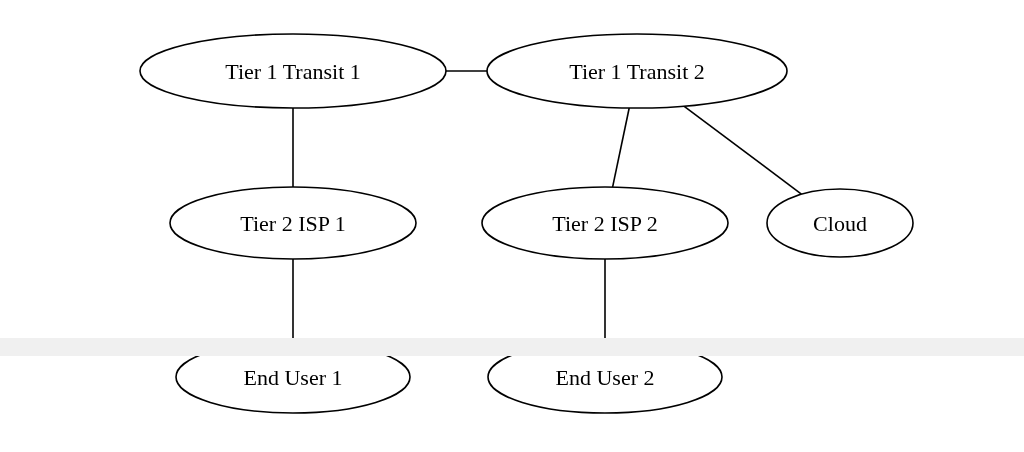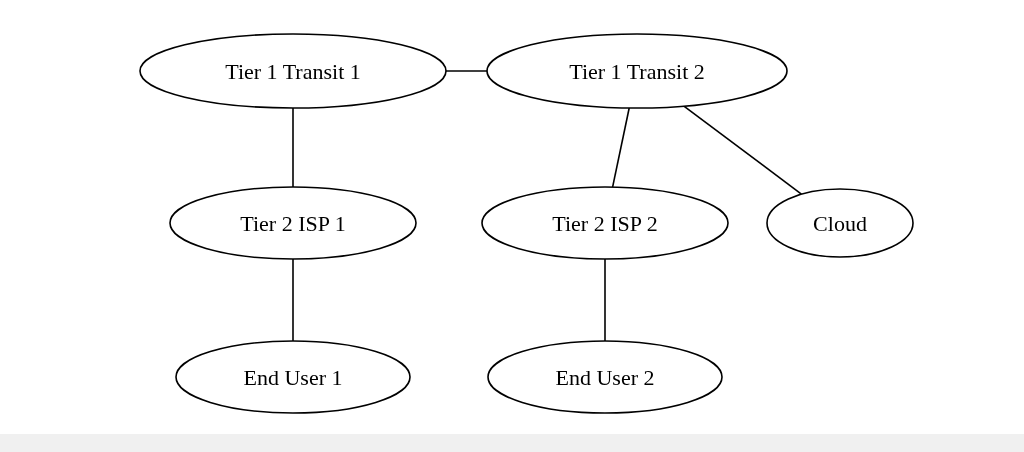--- a/index.html
+++ b/index.html
@@ -9,21 +9,21 @@
   body {
     width: 1024px;
     height: 452px;
     background: #ffffff;
     overflow: hidden;
     font-family: "Liberation Serif", "DejaVu Serif", serif;
   }
   .diagram-wrap {
     position: relative;
     width: 1024px;
-    height: 452px;
+    height: 356px;
   }
   svg {
     display: block;
     width: 1024px;
     height: 452px;
   }
   .node-label {
     font-family: "Liberation Serif", "DejaVu Serif", serif;
     font-size: 22px;
     fill: #000000;

